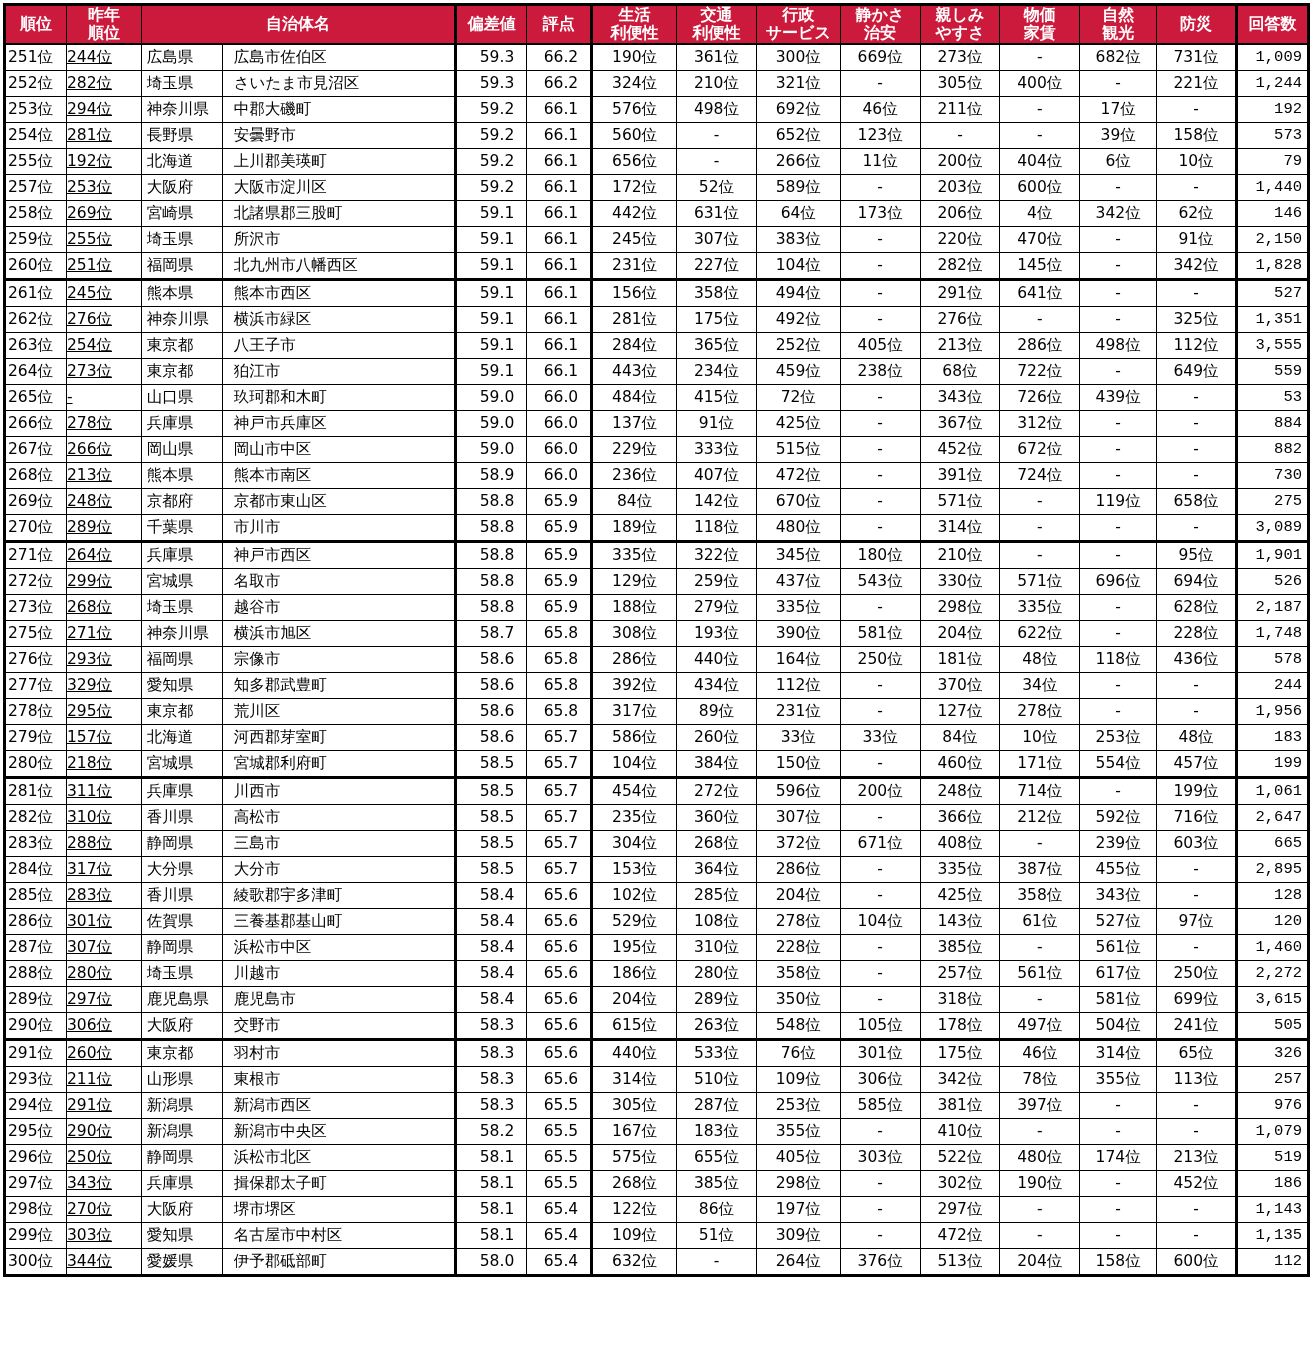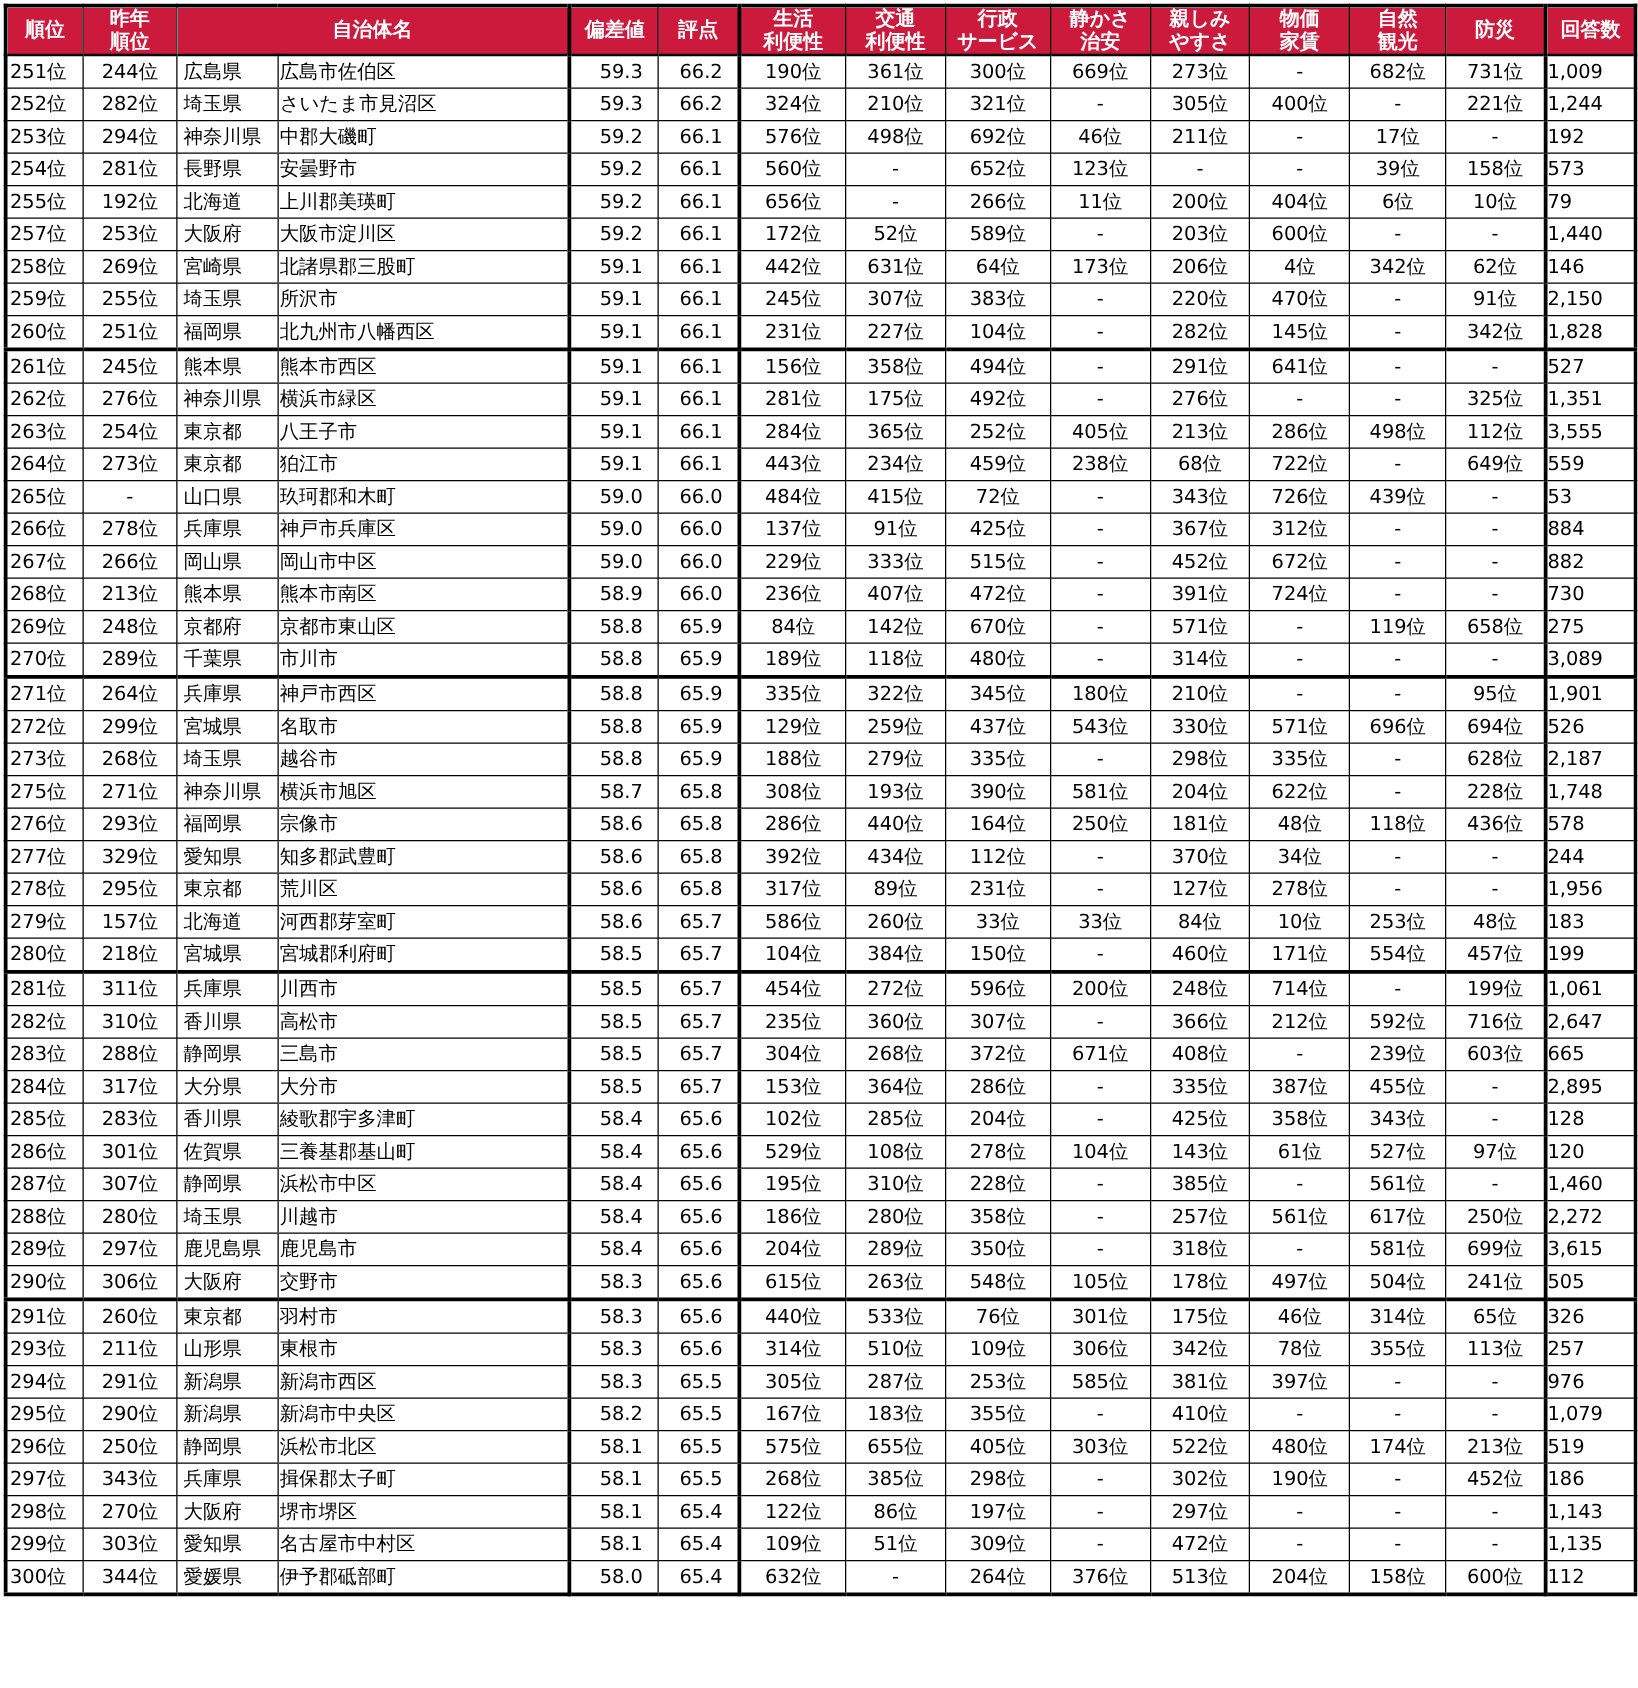--- a/index.html
+++ b/index.html
@@ -34,26 +34,26 @@
     padding:0;
     border:1px solid #000;
     background:#fff;
   }
   
   th.v-thick, td.v-thick{border-right:3px solid #000;}
   
   tr.group-end td{border-bottom:3px solid #000;}
   
   td.c-rank{text-align:left;padding-left:2px;}
-  td.c-prev{text-align:center;}
+  td.c-prev{text-decoration:underline;}
   td.c-pref{text-align:left;padding-left:5px;border-right:1px dotted #333;margin-top:27px;}
-  td.c-city{text-align:left;padding-left:1px;}
+  td.c-city{text-align:left;padding-left:11px;}
   td.c-dev,td.c-score{text-align:right;padding-right:12px;}
   td.c-mid{text-align:center;}
-  td.c-count{text-align:left;padding-right:5px;}
+  td.c-count{text-align:right;padding-right:5px;font-family:Liberation Mono, monospace;}
 </style>
 </head>
 <body>
 
 <table class="ranking">
   <colgroup>
     <col style="width:62px">
       <col style="width:75px">
     <col style="width:81px">
       <col style="width:234px">

